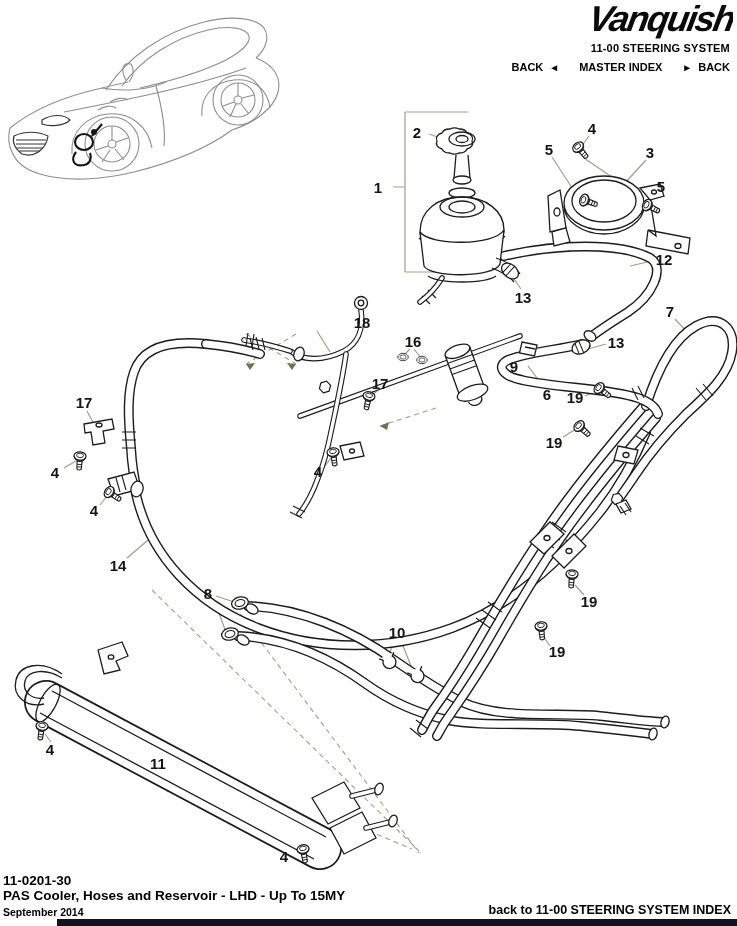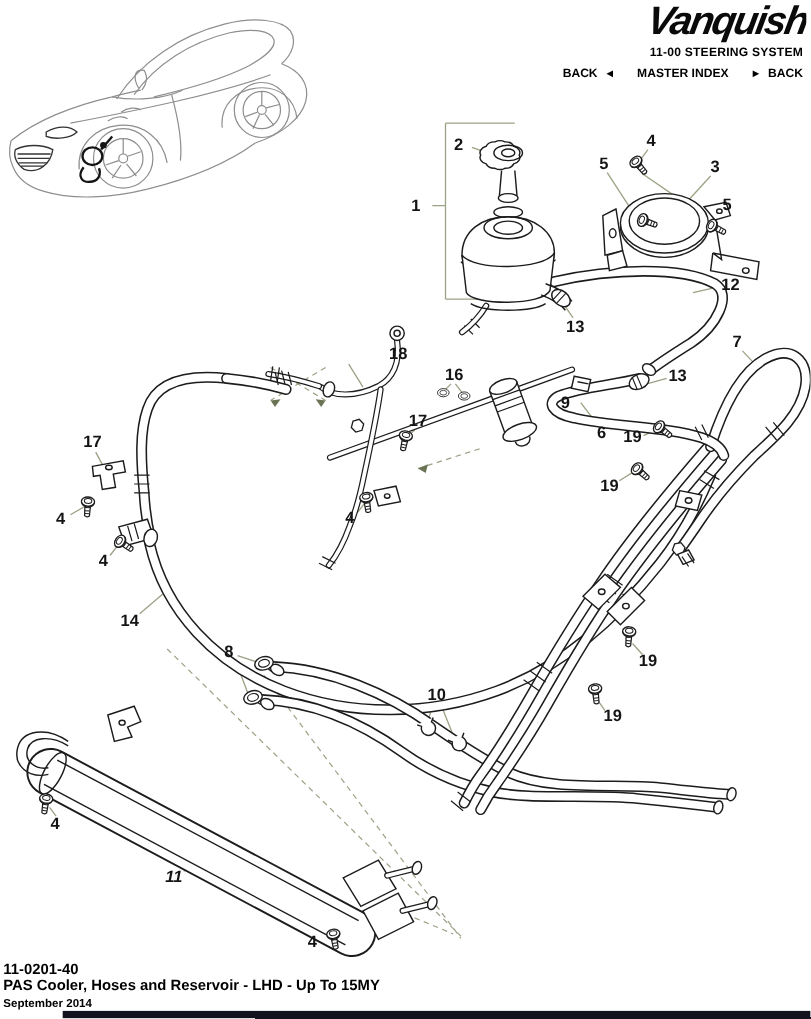--- a/index.html
+++ b/index.html
@@ -347,21 +347,21 @@
       <div class="callout" style="left: 554px; top: 442px;">19</div>
       <div class="callout" style="left: 84px; top: 402px;">17</div>
       <div class="callout" style="left: 55px; top: 472px;">4</div>
       <div class="callout" style="left: 94px; top: 510px;">4</div>
       <div class="callout" style="left: 318px; top: 471px;">4</div>
       <div class="callout" style="left: 118px; top: 565px;">14</div>
       <div class="callout" style="left: 208px; top: 593px;">8</div>
       <div class="callout" style="left: 397px; top: 632px; text-align: right;">10</div>
       <div class="callout" style="left: 589px; top: 601px;">19</div>
       <div class="callout" style="left: 557px; top: 651px;">19</div>
-      <div class="callout" style="left: 158px; top: 797px; font-style: italic;">11</div>
+      <div class="callout" style="left: 158px; top: 763px;">11</div>
       <div class="callout" style="left: 50px; top: 749px;">4</div>
       <div class="callout" style="left: 284px; top: 856px;">4</div>
     </div>
 
   <div class="logo">
     <svg width="232" height="40" viewBox="0 0 232 40">
       <g transform="skewX(-10)">
         <text x="236" y="31" text-anchor="end" font-size="36" font-weight="bold" font-style="italic" letter-spacing="-2" fill="#0a0a0a">Vanquish</text>
       </g>
     </svg>
@@ -370,18 +370,19 @@
   <div class="navbar">
     <span>BACK</span>
     <span class="arrow">◄</span>
     <span class="gap"></span>
     <span>MASTER INDEX</span>
     <span class="gap"></span>
     <span class="arrow">►</span>
     <span>BACK</span>
   </div>
 
-  <div class="doc-number">11-0201-40</div>
+  <div class="doc-number">11-0201-30</div>
   <div class="doc-title">PAS Cooler, Hoses and Reservoir - LHD - Up To 15MY</div>
   <div class="doc-date">September 2014</div>
+  <div class="back-link">back to 11-00 STEERING SYSTEM INDEX</div>
   <div class="bottom-bar" style="background: rgb(18, 18, 30);"></div>
 
 </div>
 
 </body></html>

